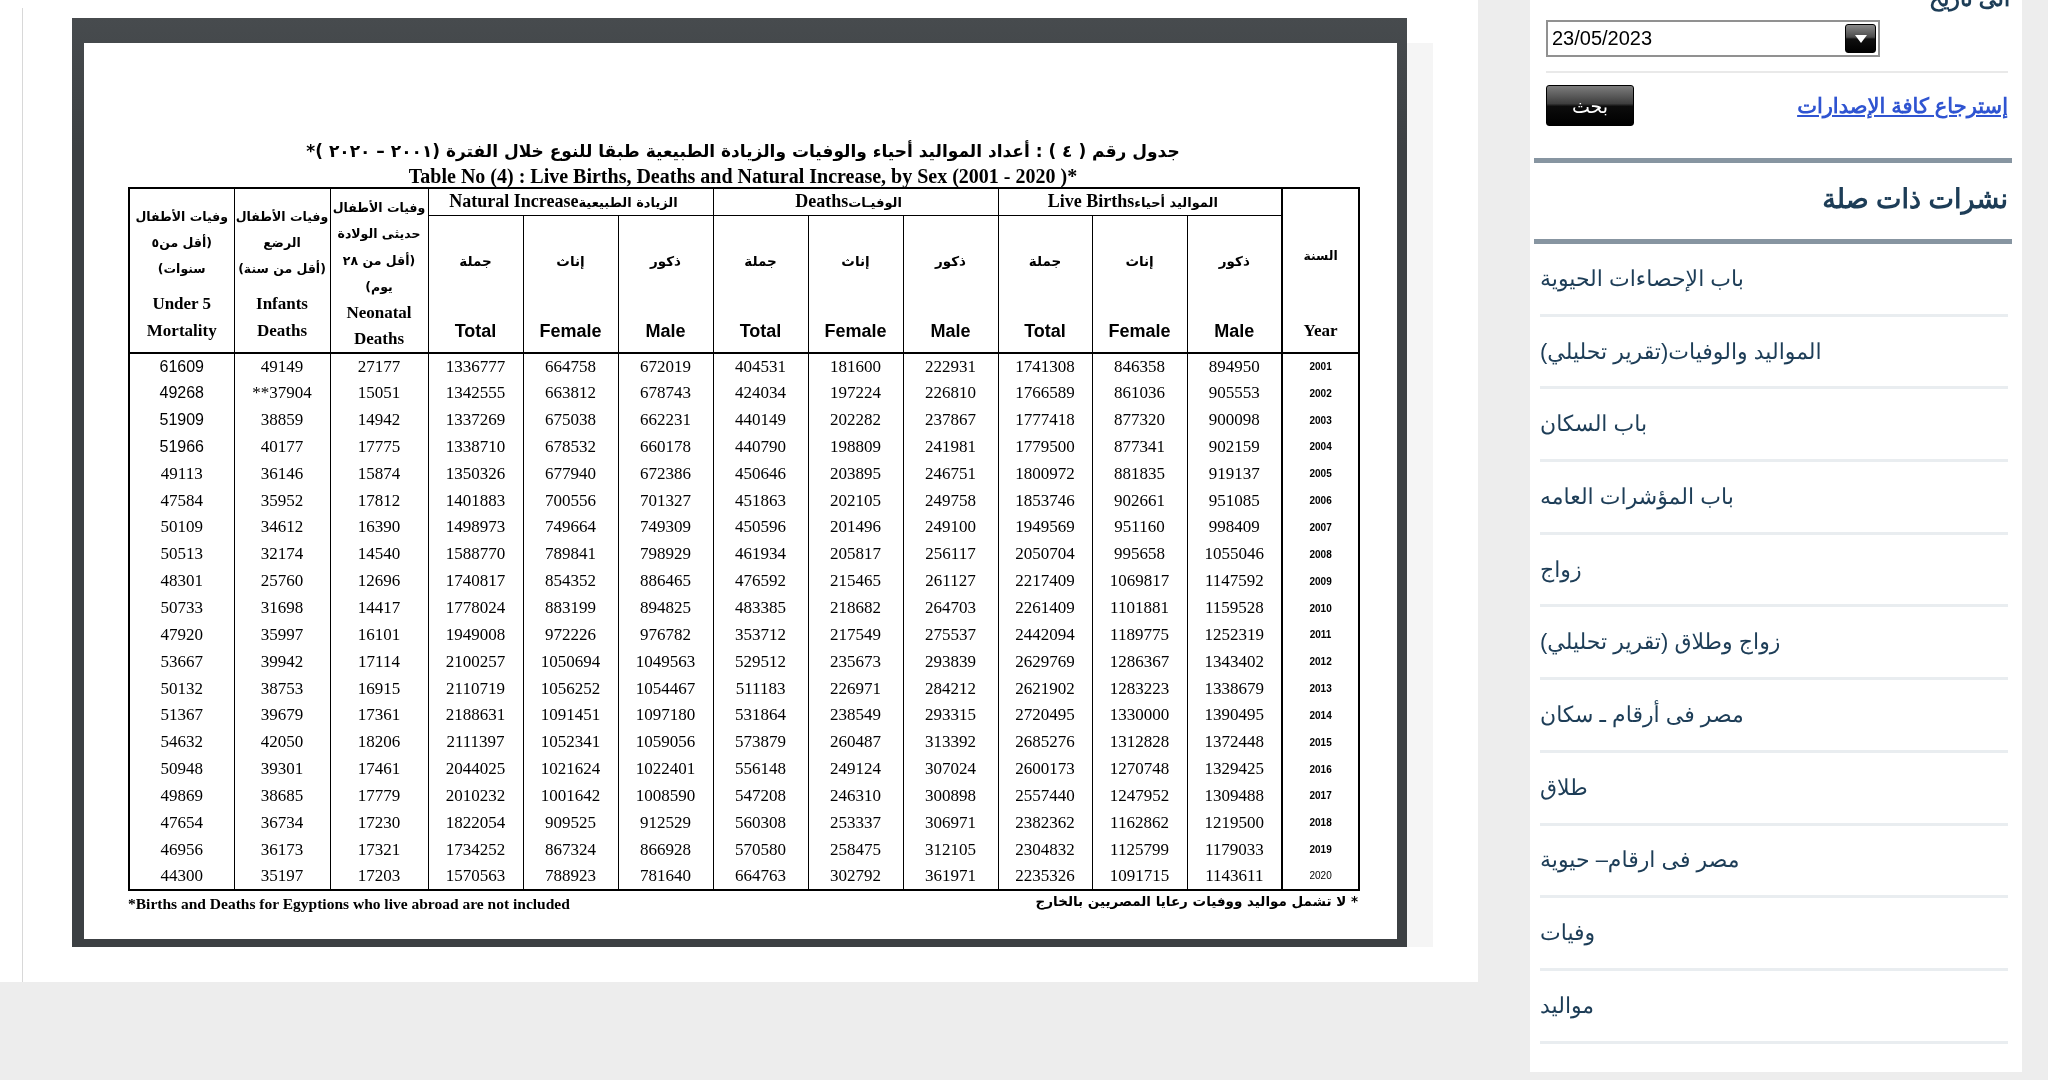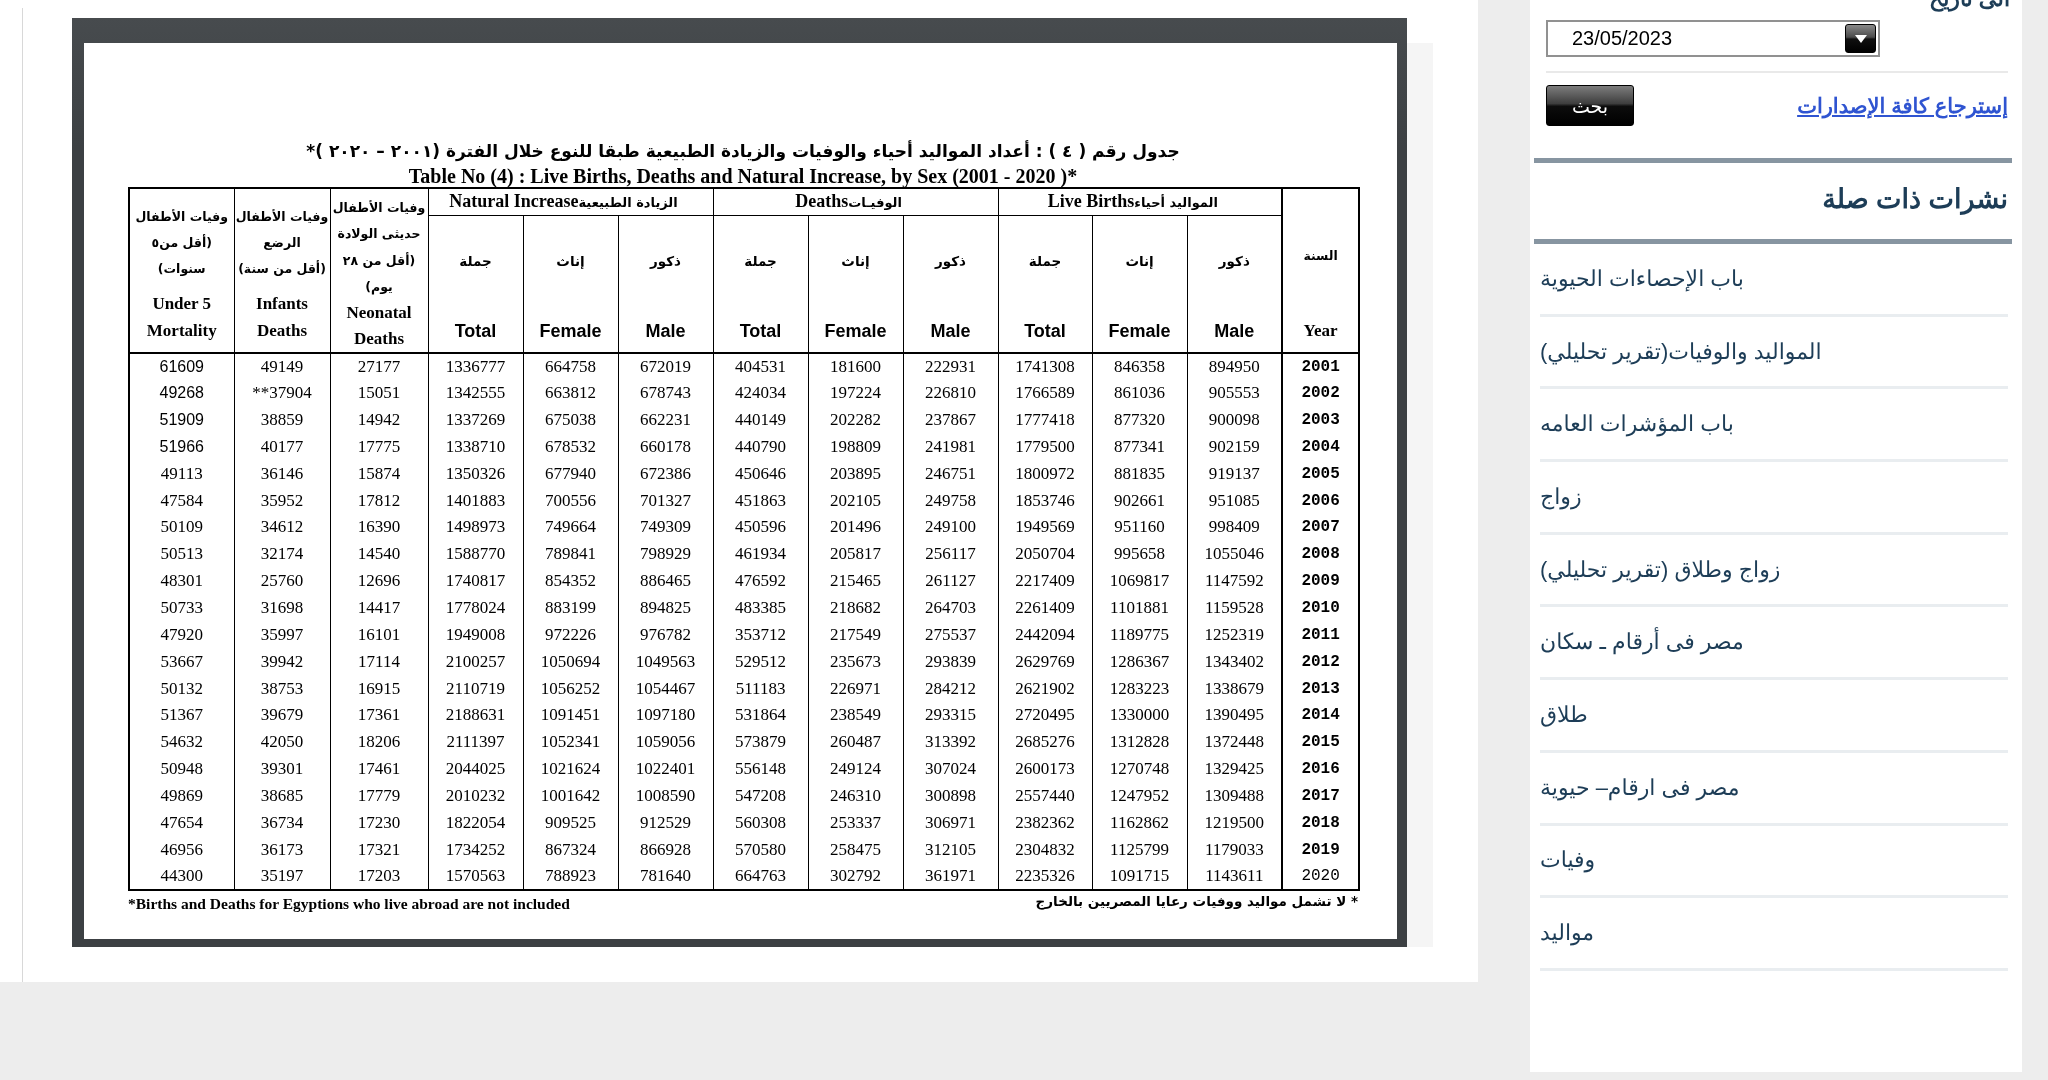--- a/index.html
+++ b/index.html
@@ -57,21 +57,21 @@
     font-family:"DejaVu Sans", sans-serif; font-size:13.5px; font-weight:bold; direction:rtl; padding-bottom:14px;
   }
   .leaf-cell .en { font-family:Liberation Sans, sans-serif; font-weight:bold; font-size:18px; padding-bottom:10px; }
   .stat-table tbody tr { height:26.85px; }
   .stat-table tbody td {
     border-top:none; border-bottom:none;
     font-family:"Liberation Serif", serif; font-size:17px; color:#000;
   }
   .stat-table tbody td.sans { font-family:"Liberation Sans", sans-serif; font-size:16px; }
   .stat-table td.yearcol, .stat-table th.yearcol { border-left:2px solid #000; }
-  .stat-table tbody td.yearcol { font-family:Liberation Mono, monospace; font-weight:bold; font-size:16px; }
+  .stat-table tbody td.yearcol { font-family:Liberation Sans, sans-serif; font-weight:bold; font-size:10px; }
   .stat-table tbody tr:last-child td.yearcol { font-weight:normal; }
 
   .footnote-en {
     position:absolute; left:44px; top:852px;
     font-family:"Liberation Serif", serif; font-weight:bold; font-size:15.5px; color:#000;
   }
   .footnote-ar {
     position:absolute; right:39px; top:850px; direction:rtl;
     font-family:"DejaVu Sans", sans-serif; font-weight:bold; font-size:13.5px; color:#000;
   }
@@ -79,21 +79,21 @@
   
   .sidebar { position:absolute; left:1530px; top:0; width:492px; height:1072px; background:#ffffff; }
   .to-date {
     position:absolute; top:-14px; right:12px; direction:rtl;
     font-size:22px; color:#1d3d57; font-weight:bold;
   }
   .date-combo {
     position:absolute; left:16px; top:20px; width:334px; height:37px;
     background:#fff; border:2px solid #919191; display:flex; align-items:center;
   }
-  .date-value { flex:1; padding-left:24px; font-size:20px; color:#000; }
+  .date-value { flex:1; padding-left:4px; font-size:20px; color:#000; }
   .combo-btn {
     width:31px; height:29px; margin-right:2px; border:1px solid #000; border-radius:3px;
     background:linear-gradient(180deg,#8a8a8a 0%,#4a4a4a 45%,#101010 52%,#000 100%);
     display:flex; align-items:center; justify-content:center; cursor:pointer;
   }
   .tri { width:0; height:0; border-left:6px solid transparent; border-right:6px solid transparent; border-top:8px solid #fff; }
   .divider-light { position:absolute; left:16px; right:14px; top:71px; height:2px; background:#e9e9e9; }
   .search-btn {
     position:absolute; left:16px; top:85px; width:88px; height:41px;
     border:1px solid #000; border-radius:3px; color:#fff; font-size:19px; cursor:pointer;
@@ -566,20 +566,21 @@
     <button class="search-btn">بحث</button>
     <a class="retrieve-link">إسترجاع كافة الإصدارات</a>
 
     <div class="divider-thick dt1"></div>
     <h2 class="related-heading">نشرات ذات صلة</h2>
     <div class="divider-thick dt2"></div>
 
     <ul class="related-list" id="related-list">
         <li>باب الإحصاءات الحيوية</li>
         <li>المواليد والوفيات(تقرير تحليلي)</li>
+        <li>باب السكان</li>
         <li>باب المؤشرات العامه</li>
         <li>زواج</li>
         <li>زواج وطلاق (تقرير تحليلي)</li>
         <li>مصر فى أرقام ـ سكان</li>
         <li>طلاق</li>
         <li>مصر فى ارقام– حيوية</li>
         <li>وفيات</li>
         <li>مواليد</li>
       </ul>
   </aside>

